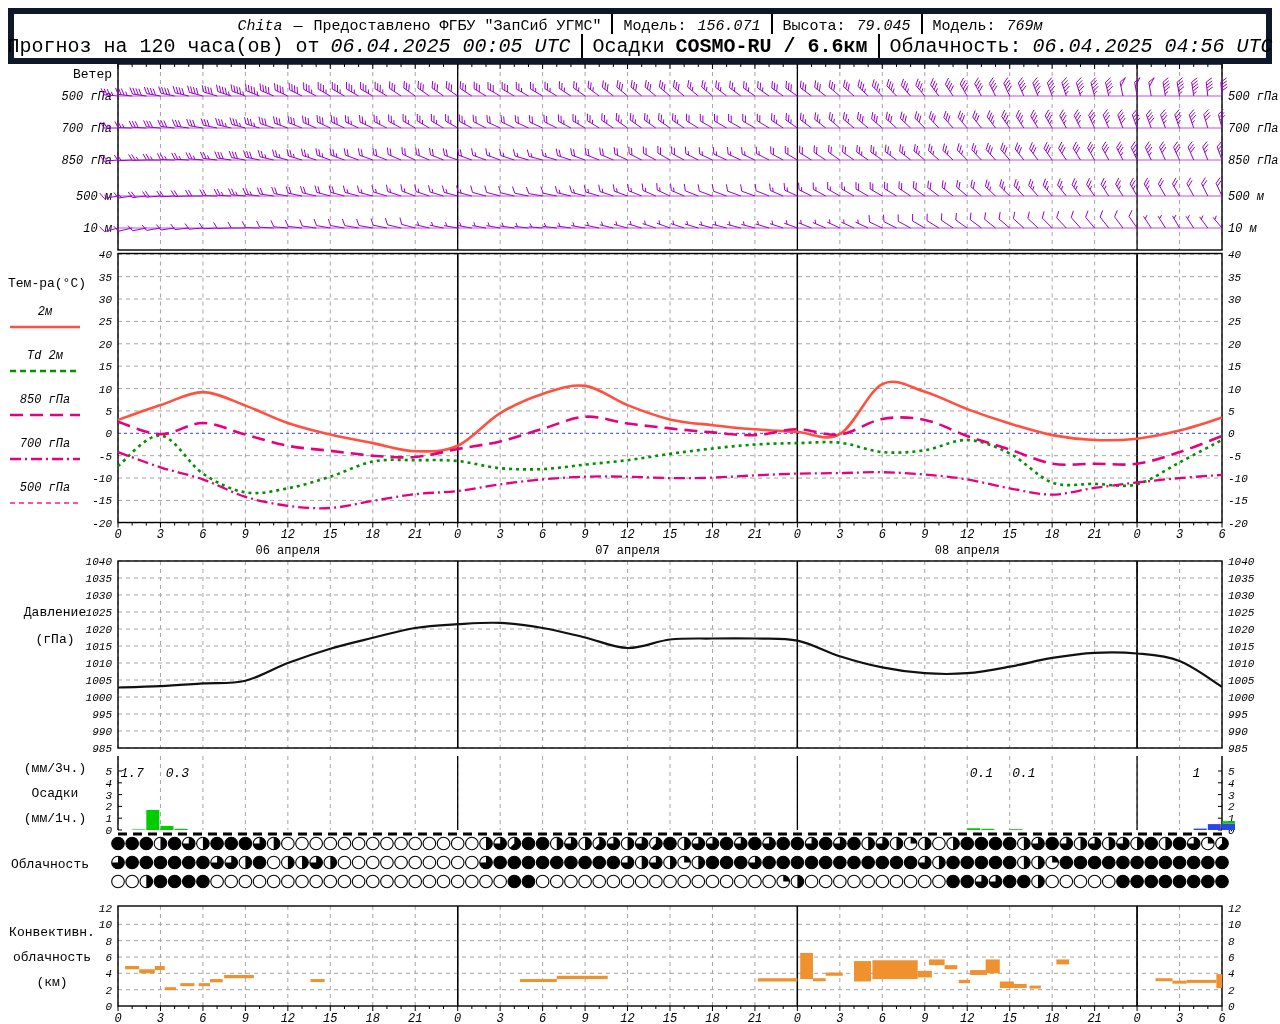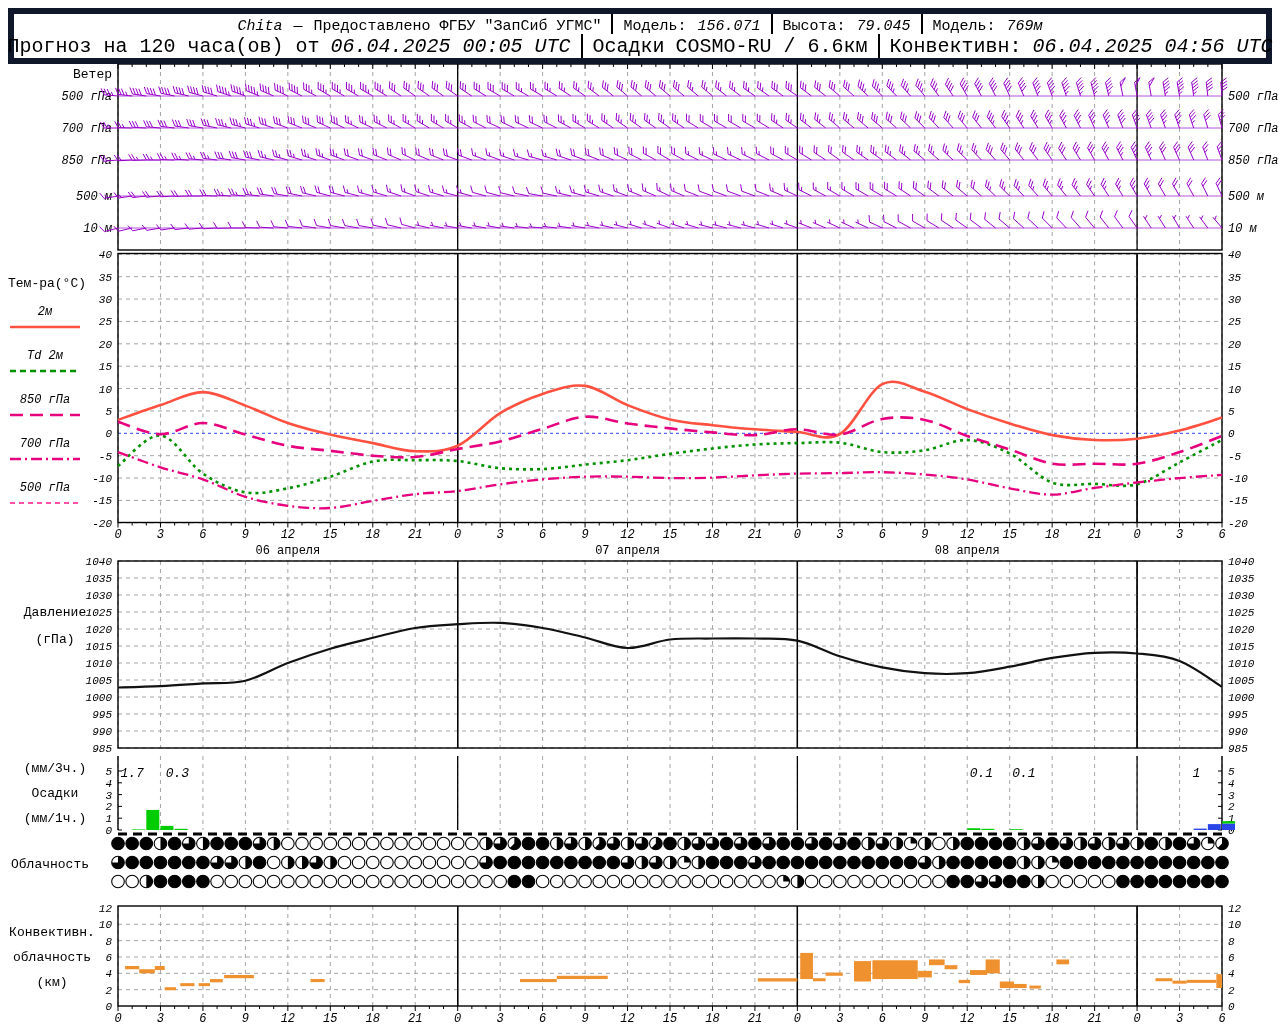--- a/index.html
+++ b/index.html
@@ -5,21 +5,21 @@
   html,body{margin:0;padding:0;background:#fff;}
   .page{position:relative;width:1280px;height:1024px;background:#fff;overflow:hidden;
         font-family:"Liberation Mono",monospace;}
   .hdr{position:absolute;left:8px;right:8px;height:24px;border:6px solid #0f172a;
        display:flex;align-items:center;justify-content:center;gap:9px;
        font-size:15px;white-space:nowrap;background:#fff;}
   #hdr1{top:8px;}
   #hdr2{top:34px;margin-top:0;border-top:none;font-size:20px;}
   .hseg{padding:0 1px;}
   .it{font-style:italic;}
-  .b{font-weight:normal;}
+  .b{font-weight:bold;}
   .sep{align-self:stretch;border-left:2px solid #000;width:0;}
   svg{position:absolute;left:0;top:0;}
   text{font-family:"Liberation Mono",monospace;}
 </style>
 </head>
 <body>
 
 <div class="page">
   <svg id="chart" width="1280" height="1024" viewBox="0 0 1280 1024">
       <g>
@@ -1433,16 +1433,16 @@
       <span class="hseg ">Модель:</span>
       <span class="hseg it">769м</span>
     </div>
   <div class="hdr" id="hdr2">
       <span class="hseg ">Прогноз на 120 часа(ов) от</span>
       <span class="hseg it">06.04.2025 00:05 UTC</span>
       <span class="sep"></span>
       <span class="hseg ">Осадки</span>
       <span class="hseg b">COSMO-RU / 6.6км</span>
       <span class="sep"></span>
-      <span class="hseg ">Конвективн:</span>
+      <span class="hseg ">Облачность:</span>
       <span class="hseg it">06.04.2025 04:56 UTC</span>
     </div>
 </div>
 
 </body></html>

